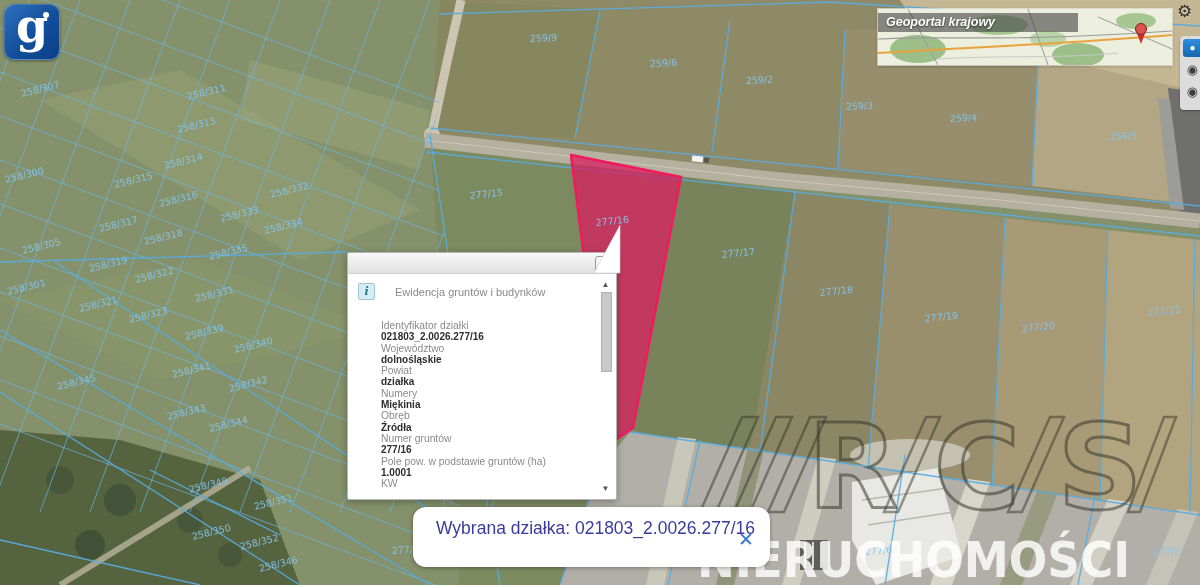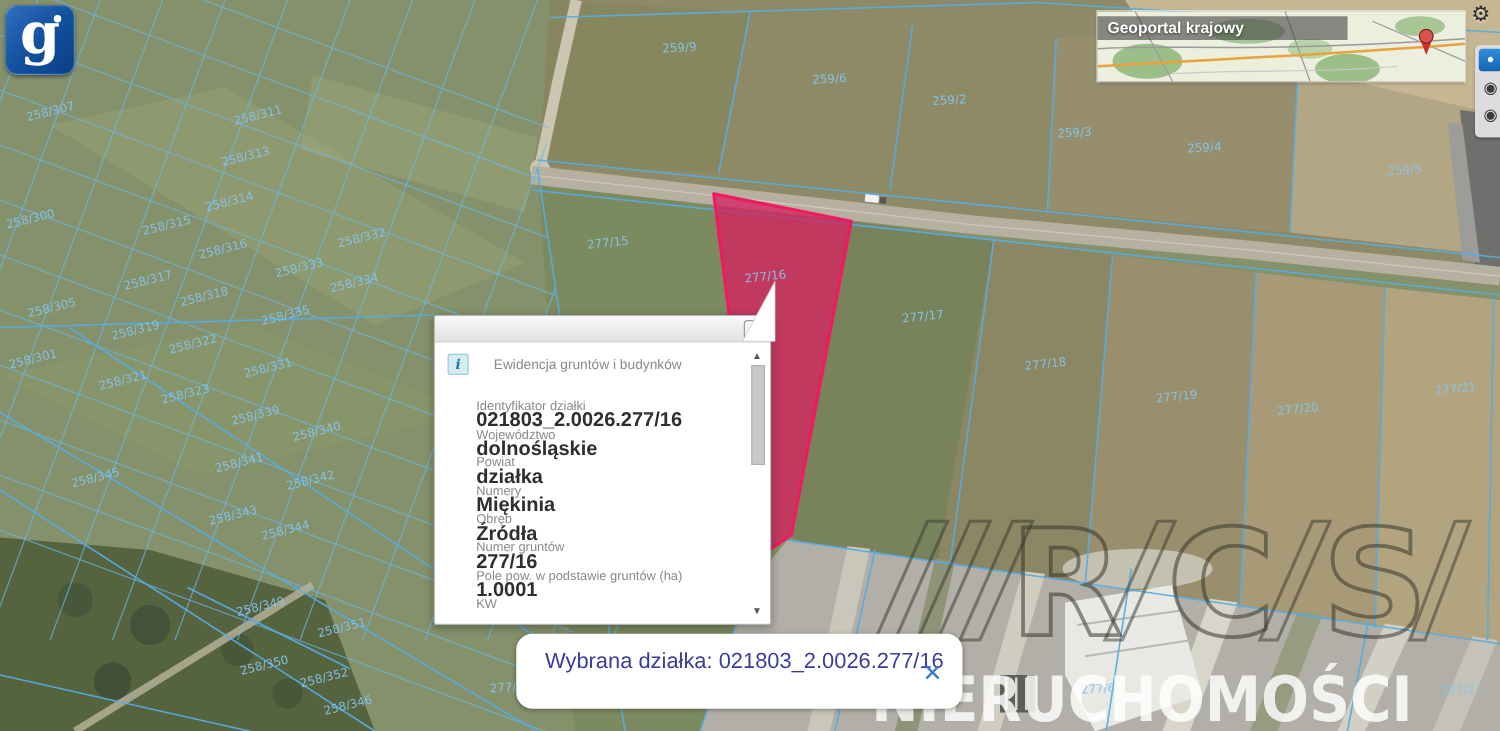--- a/index.html
+++ b/index.html
@@ -18,21 +18,21 @@
   #logo .g{position:absolute;left:0;top:-6px;width:100%;text-align:center;color:#fff;
            font-family:"DejaVu Serif",serif;font-size:46px;font-weight:bold;}
   #logo .gdot{position:absolute;right:10px;top:7px;width:6px;height:6px;border-radius:50%;background:#fff;}
 
   
   #minimap{position:absolute;left:878px;top:9px;width:294px;height:56px;z-index:10;
            box-shadow:0 0 0 1px rgba(255,255,255,.55),0 1px 3px rgba(0,0,0,.3);}
   #minimap svg{display:block;}
   #minimap .bar{position:absolute;left:0;top:4px;width:200px;height:19px;background:rgba(66,66,66,.6);}
   #minimap .bar span{display:block;padding:2px 0 0 8px;color:#fff;font-size:12.5px;font-weight:bold;
-                     text-shadow:0 1px 2px rgba(0,0,0,.6);white-space:nowrap;}
+                     text-shadow:0 1px 2px rgba(0,0,0,.6);white-space:nowrap;font-style:italic;}
 
   
   #gear{position:absolute;left:1177px;top:1px;z-index:10;font-size:17px;color:#2e2e2e;cursor:pointer;
         text-shadow:0 1px 1px rgba(255,255,255,.4);}
   #toolpanel{position:absolute;left:1180px;top:36px;width:26px;height:74px;z-index:10;
              background:#dcdcdc;border-radius:4px 0 0 4px;box-shadow:0 1px 2px rgba(0,0,0,.35);
              display:flex;flex-direction:column;align-items:flex-start;padding:3px 0 0 3px;box-sizing:border-box;}
   .tbtn{width:19px;height:18px;margin-bottom:4px;border-radius:3px;font-size:10px;line-height:18px;
         text-align:center;cursor:pointer;}
   .tbtn.blue{background:linear-gradient(#2f8edc,#1565b0);color:#fff;}
@@ -46,21 +46,21 @@
   #popup .close{position:absolute;right:4px;top:3px;width:15px;height:14px;border:1px solid #9a9a9a;
                 border-radius:3px;background:linear-gradient(#fdfdfd,#e7e7e7);color:#666;font-size:11px;
                 line-height:13px;text-align:center;cursor:pointer;}
   #popup .inforow{position:absolute;left:10px;top:30px;display:flex;align-items:center;}
   #popup .iico{width:15px;height:15px;background:#d6ecf3;border:1px solid #9fc9d8;border-radius:2px;
                color:#1b7a96;font-family:"DejaVu Serif",serif;font-style:italic;font-weight:bold;
                font-size:11px;line-height:15px;text-align:center;}
   #popup .ititle{margin-left:20px;color:#8a8a8a;font-size:11px;}
   #fields{position:absolute;left:33px;top:55px;right:26px;margin-top:12px;}
   .fl{font-size:10.3px;color:#8a8a8a;line-height:11.3px;}
-  .fv{font-size:16px;color:#2e2e2e;font-weight:bold;line-height:11.3px;}
+  .fv{font-size:10px;color:#2e2e2e;font-weight:bold;line-height:11.3px;}
   
   #psb{position:absolute;right:5px;top:27px;bottom:6px;width:11px;}
   #psb .arr{position:absolute;left:0;width:11px;height:9px;color:#555;font-size:8px;line-height:9px;
             text-align:center;cursor:pointer;}
   #psb .thumb{position:absolute;left:1px;top:12px;width:9px;height:78px;background:#c9c9c9;
               border:1px solid #b0b0b0;cursor:pointer;}
   #pointer{position:absolute;left:241px;top:-30px;width:34px;height:52px;z-index:21;}
 
   
   #selbar{position:absolute;left:413px;top:507px;width:357px;height:60px;z-index:30;background:#fff;

